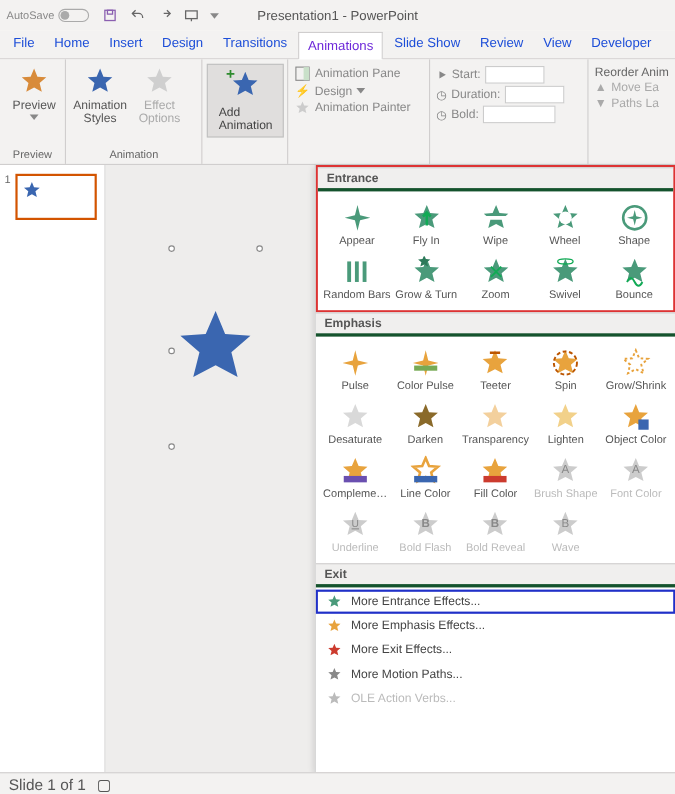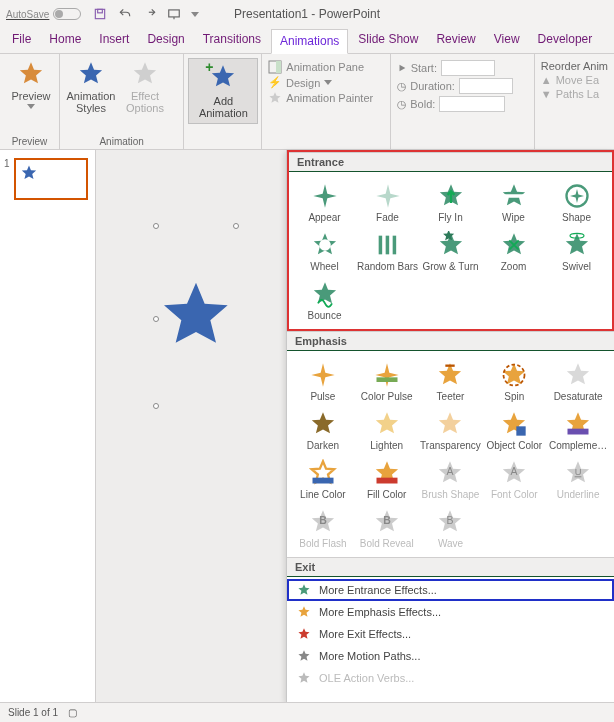--- a/index.html
+++ b/index.html
@@ -1,25 +1,25 @@
 <!DOCTYPE html>
 <html><head>
 <meta charset="utf-8">
 <style>
   * { box-sizing: border-box; font-family: "Segoe UI", sans-serif; }
   body { margin:0; width:614px; height:722px; background:#fff; overflow:hidden; font-size:11px; color:#444; }
-  .titlebar { height:28px; background:#f3f2f1; display:flex; align-items:center; padding:0 6px; gap:8px;text-decoration:underline; }
+  .titlebar { height:28px; background:#f3f2f1; display:flex; align-items:center; padding:0 6px; gap:8px; }
   .autosave { display:flex; align-items:center; gap:4px; color:#888; font-size:10px; }
   .toggle { width:28px; height:12px; border:1px solid #aaa; border-radius:6px; position:relative; }
   .toggle::after{content:"";position:absolute;left:1px;top:1px;width:8px;height:8px;border-radius:50%;background:#aaa;}
   .qat { display:flex; gap:10px; align-items:center; margin-left:4px; }
   .qicon svg{display:block}
   .wintitle { position:absolute; left:50%; transform:translateX(-50%); font-size:12px; color:#555; white-space:nowrap; }
   .tabs { display:flex; background:#f3f2f1; height:26px; border-bottom:1px solid #d0cece; padding-left:4px; gap:2px; }
-  .tab { padding:4px 8px; font-size:12px; color:#701a75; cursor:pointer; }
+  .tab { padding:4px 8px; font-size:12px; color:#1d4ed8; cursor:pointer; }
   .tab.active { background:#fff; border:1px solid #d0cece; border-bottom:1px solid #fff; color:#6d28d9; position:relative; top:1px; }
   .ribbon { height:96px; background:#f3f2f1; border-bottom:1px solid #d0cece; display:flex; }
   .group { border-right:1px solid #d0cece; padding:2px 4px 0 4px; display:flex; flex-direction:column; justify-content:space-between; }
   .group-label { text-align:center; font-size:10px; color:#666; padding:2px 0; }
   .bigbtn { width:54px; display:flex; flex-direction:column; align-items:center; padding-top:4px; gap:2px; font-size:11px; text-align:center; color:#555; cursor:pointer;}
   .bigbtn.dim{color:#aaa}
   .tri{display:inline-block;width:0;height:0;border-left:4px solid transparent;border-right:4px solid transparent;border-top:5px solid #888;}
   .star{width:28px;height:28px;}
   .addbtn{width:70px;background:#e0dedd;border:1px solid #c0c0c0;display:flex;flex-direction:column;align-items:center;justify-content:center;gap:2px;padding:4px 0;font-size:11px;color:#444;cursor:pointer;}
   .rcol{display:flex;flex-direction:column;gap:2px;padding:4px 2px;font-size:11px;color:#888}
@@ -28,32 +28,32 @@
   .workarea{position:relative;height:552px;display:flex;}
   .thumbpanel{width:96px;border-right:1px solid #d0cece;padding:8px 4px;}
   .thumbrow{display:flex;gap:4px;align-items:flex-start}
   .slidenum{font-size:10px;color:#666}
   .thumb{width:74px;height:42px;border:2px solid #d35400;background:#fff;position:relative}
   .tstar{position:absolute;left:4px;top:4px}
   .editsurf{flex:1;position:relative;background:#eeedec}
   .shapebox{position:absolute;left:60px;top:76px;width:80px;height:180px;}
   .handle{width:6px;height:6px;border:1px solid #888;background:#fff;position:absolute;border-radius:50%}
   .gallery{position:absolute;left:190px;top:0;right:0;bottom:0;background:#fff;border-left:1px solid #c8c8c8;box-shadow:-1px 2px 6px rgba(0,0,0,.15);overflow:hidden}
-  .ghead{background:#f0efee;border-top:1px solid #d0cece;border-bottom:1px solid #14532d;font-weight:bold;padding:3px 8px;font-size:11px;color:#555}
+  .ghead{background:#f0efee;border-top:1px solid #d0cece;border-bottom:3px solid #14532d;font-weight:bold;padding:3px 8px;font-size:11px;color:#555}
   .ggrid{display:grid;grid-template-columns:repeat(5,1fr);padding:6px 4px 4px 4px}
   .gitem{display:flex;flex-direction:column;align-items:center;gap:2px;padding:4px 0;font-size:10px;color:#555;cursor:pointer;white-space:nowrap}
   .gitem.dim{color:#bbb}
   .gitem svg{width:28px;height:28px}
   .entrance-box{border:2px solid #d33; margin:0}
   .morelist{padding:2px 0}
   .moreitem{display:flex;align-items:center;gap:8px;padding:4px 10px;font-size:11px;color:#444;cursor:pointer}
   .moreitem.dim{color:#bbb}
   .moreitem.sel{border:2px solid #2030c8;padding:2px 8px}
   .ministar{width:14px;height:14px}
-  .status{position:absolute;left:0;right:0;bottom:0;height:20px;background:#f3f2f1;border-top:1px solid #d0cece;display:flex;align-items:center;padding:0 8px;font-size:10px;color:#555;gap:10px}
+  .status{position:absolute;left:0;right:0;bottom:0;height:20px;background:#f3f2f1;border-top:1px solid #d0cece;display:flex;align-items:center;padding:0 8px;font-size:14px;color:#555;gap:10px}
 </style>
 </head>
 <body>
 
 <svg width="0" height="0" style="position:absolute">
   <defs>
     <symbol id="star5" viewBox="0 0 24 24">
         <path d="M12 2l2.6 6.3 6.9.5-5.2 4.5 1.7 6.7L12 16.8 5.9 20l1.7-6.7L2.4 8.8l6.9-.5z"></path>
       </symbol>
     <symbol id="star4" viewBox="0 0 24 24">
@@ -144,21 +144,21 @@
     <div class="group-label">Animation</div>
   </div>
   <div class="group" style="width:78px;padding:4px">
     <div class="addbtn">
       <div style="position:relative">
         <svg class="star">
             <use href="#star5" fill="#3a66b0"></use>
           </svg>
         <span style="position:absolute;left:-4px;top:-4px;color:#2e8b2e;font-weight:bold;font-size:14px">+</span>
       </div>
-      <span style="white-space:pre-line;text-align:center">Add
+      <span style="white-space:pre-line;text-align:left">Add
 Animation</span>
     </div>
   </div>
   <div class="group" style="width:130px">
     <div class="rcol">
       <div class="rline">
           <svg width="14" height="14">
             <rect x="1" y="1" width="12" height="12" fill="none" stroke="#888"></rect>
             <rect x="8" y="1" width="5" height="12" fill="#c9e0c9"></rect>
           </svg>
@@ -243,51 +243,45 @@
         <div class="ghead">Entrance</div>
         <div class="ggrid" id="g-entrance">
             <div class="gitem">
               <svg viewBox="0 0 24 24">
                 <use href="#star4" fill="#4a9a7a"></use>
               </svg>
               <span>Appear</span>
             </div>
             <div class="gitem">
               <svg viewBox="0 0 24 24">
-                <use href="#star4" fill="#b8d8cb"></use>
-              </svg>
-              <span>Fade</span>
-            </div>
-            <div class="gitem">
-              <svg viewBox="0 0 24 24">
                 <use href="#star5" fill="#4a9a7a"></use>
                 <path d="M12 18v-10m-3 3l3-3 3 3" stroke="#1a5" fill="none" stroke-width="2"></path>
               </svg>
               <span>Fly In</span>
             </div>
             <div class="gitem">
               <svg viewBox="0 0 24 24">
                 <use href="#star5" fill="#4a9a7a"></use>
                 <path d="M4 12h16" stroke="#fff" stroke-width="3"></path>
               </svg>
               <span>Wipe</span>
+            </div>
+            <div class="gitem">
+              <svg viewBox="0 0 24 24">
+                <use href="#star5" fill="#4a9a7a"></use>
+                <circle cx="12" cy="12" r="5" fill="#fff"></circle>
+              </svg>
+              <span>Wheel</span>
             </div>
             <div class="gitem">
               <svg viewBox="0 0 24 24">
                 <circle cx="12" cy="12" r="9" fill="none" stroke="#4a9a7a" stroke-width="2"></circle>
                 <use href="#star4" fill="#4a9a7a" transform="scale(.6) translate(8 8)"></use>
               </svg>
               <span>Shape</span>
-            </div>
-            <div class="gitem">
-              <svg viewBox="0 0 24 24">
-                <use href="#star5" fill="#4a9a7a"></use>
-                <circle cx="12" cy="12" r="5" fill="#fff"></circle>
-              </svg>
-              <span>Wheel</span>
             </div>
             <div class="gitem">
               <svg viewBox="0 0 24 24">
                 <g fill="#4a9a7a">
                   <rect x="4" y="4" width="3" height="16"></rect>
                   <rect x="10" y="4" width="3" height="16"></rect>
                   <rect x="16" y="4" width="3" height="16"></rect>
                 </g>
               </svg>
               <span>Random Bars</span>
@@ -347,41 +341,47 @@
           </div>
           <div class="gitem">
             <svg viewBox="0 0 24 24">
               <use href="#star5" fill="#e8a33d"></use>
               <circle cx="12" cy="12" r="9" fill="none" stroke="#b50" stroke-width="1.5" stroke-dasharray="3 2"></circle>
             </svg>
             <span>Spin</span>
           </div>
           <div class="gitem">
             <svg viewBox="0 0 24 24">
+              <use href="#star5" fill="none" stroke="#e8a33d" stroke-width="1.5" stroke-dasharray="2 2"></use>
+            </svg>
+            <span>Grow/Shrink</span>
+          </div>
+          <div class="gitem">
+            <svg viewBox="0 0 24 24">
               <use href="#star5" fill="#d9d9d9"></use>
             </svg>
             <span>Desaturate</span>
           </div>
           <div class="gitem">
             <svg viewBox="0 0 24 24">
               <use href="#star5" fill="#8a6a2a"></use>
             </svg>
             <span>Darken</span>
           </div>
           <div class="gitem">
             <svg viewBox="0 0 24 24">
+              <use href="#star5" fill="#e8a33d" opacity=".5"></use>
+            </svg>
+            <span>Transparency</span>
+          </div>
+          <div class="gitem">
+            <svg viewBox="0 0 24 24">
               <use href="#star5" fill="#f2d18a"></use>
             </svg>
             <span>Lighten</span>
-          </div>
-          <div class="gitem">
-            <svg viewBox="0 0 24 24">
-              <use href="#star5" fill="#e8a33d" opacity=".5"></use>
-            </svg>
-            <span>Transparency</span>
           </div>
           <div class="gitem">
             <svg viewBox="0 0 24 24">
               <use href="#star5" fill="#e8a33d"></use>
               <rect x="14" y="14" width="8" height="8" fill="#3a66b0"></rect>
             </svg>
             <span>Object Color</span>
           </div>
           <div class="gitem">
             <svg viewBox="0 0 24 24">

